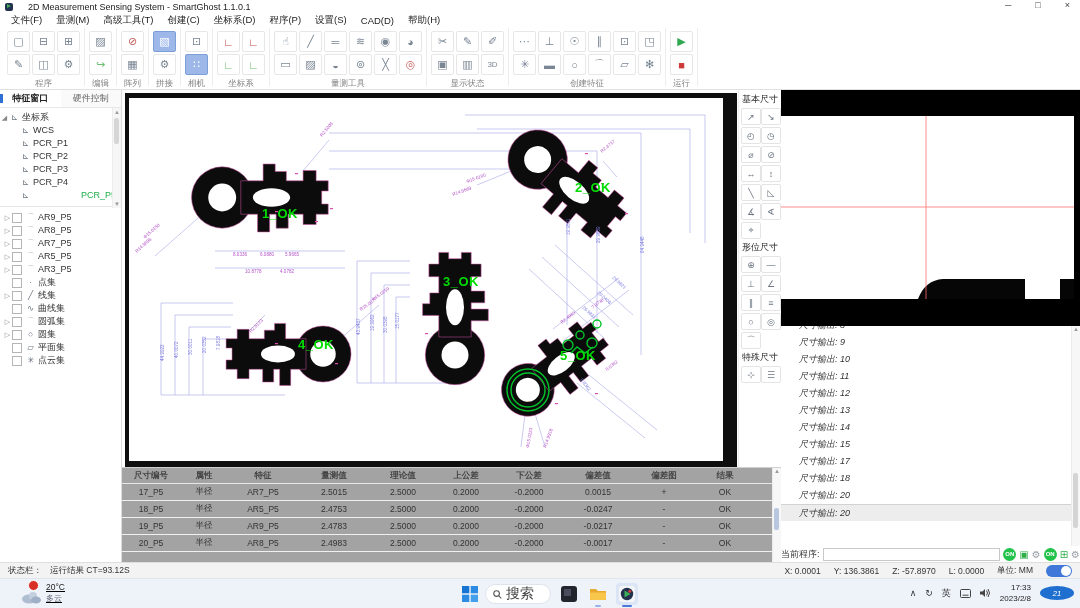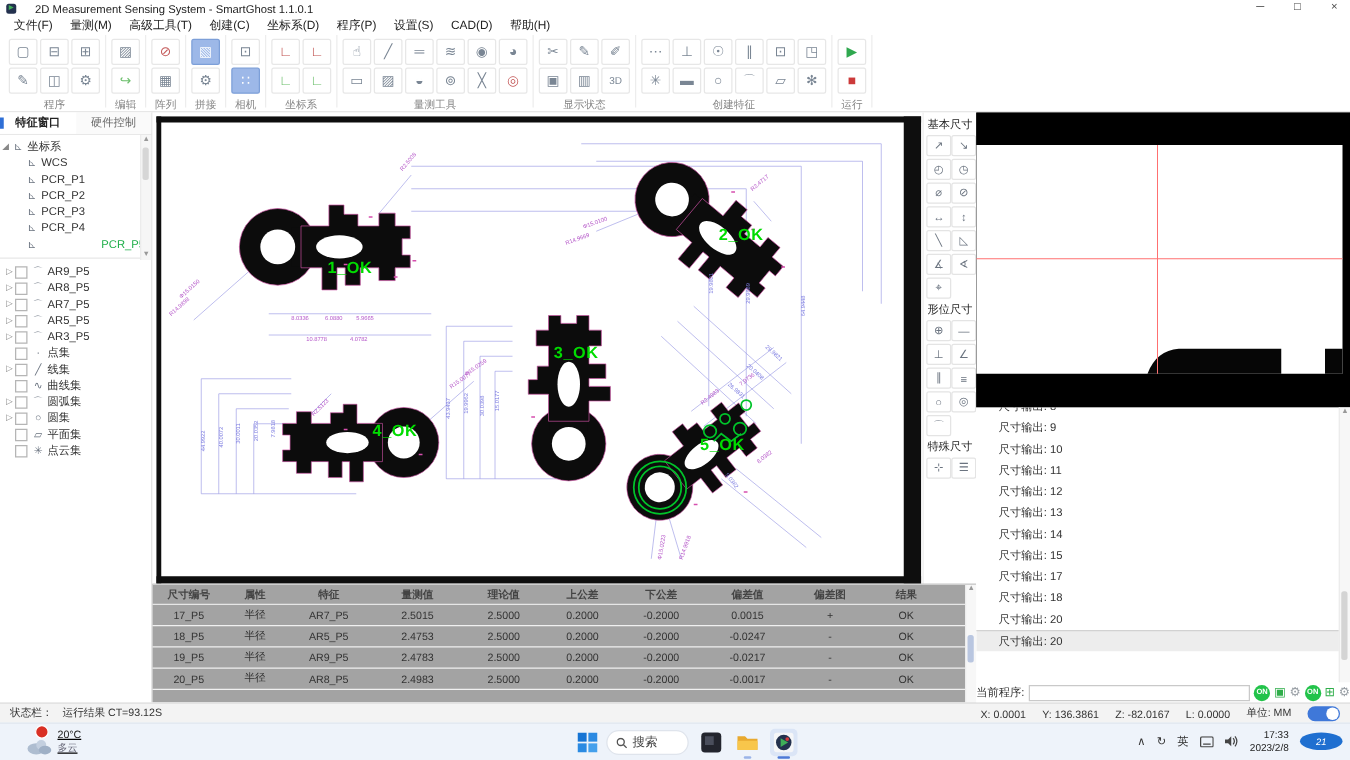--- a/index.html
+++ b/index.html
@@ -69,21 +69,21 @@
   .dim-bar{position:absolute;left:738px;top:90px;width:43px;height:377px;background:#fff;box-sizing:border-box;
     border-left:1px solid #eee;padding:1px 0 0 2px;}
   .db-title{font-size:9px;color:#222;margin:2px 0 2px 1px;white-space:nowrap;}
   .db-grid{display:grid;grid-template-columns:18px 18px;gap:2px;}
   .db-cell{width:18px;height:15px;border:1px solid #e4e4e4;border-radius:2px;display:flex;align-items:center;
     justify-content:center;font-size:9px;color:#6b7480;background:#fff;}
   
   .right-panel{position:absolute;left:781px;top:90px;width:299px;bottom:46px;background:#fff;}
   .camera{position:absolute;left:0;top:0;width:299px;height:236px;background:#000;}
   .output-list{position:absolute;left:0;top:236px;width:299px;height:220px;overflow:hidden;background:#fff;font-size:9px;color:#333;}
-  .ol-row{height:17px;line-height:17px;padding-left:18px;}
+  .ol-row{height:17px;line-height:17px;padding-left:18px;font-style:italic;}
   .ol-row.sel{background:#ededed;border-top:1px solid #d2d2d2;box-sizing:border-box;}
   .ol-scroll{position:absolute;right:0;top:236px;width:8px;height:220px;background:#f7f7f7;border-left:1px solid #ececec;
     font-size:6px;color:#999;text-align:center;}
   .ol-scroll .thumb{position:absolute;left:1px;bottom:18px;width:5px;height:55px;background:#d4d4d4;border-radius:2px;}
   .program-bar{position:absolute;left:0;bottom:0;width:299px;height:16px;display:flex;align-items:center;
     font-size:9px;color:#333;gap:3px;background:#fff;}
   .program-bar input{flex:1;height:11px;border:1px solid #c9c9c9;font-size:8px;padding:0 2px;min-width:60px;}
   .on-badge{width:13px;height:13px;border-radius:50%;background:#22c34a;color:#fff;font-size:6px;font-weight:bold;
     display:flex;align-items:center;justify-content:center;flex:0 0 auto;}
   .pb-icon{font-size:10px;color:#2fae4a;flex:0 0 auto;}
@@ -97,21 +97,21 @@
   .sb-toggle:after{content:"";position:absolute;right:1px;top:1px;width:10px;height:10px;border-radius:50%;background:#fff;}
   
   .taskbar{position:absolute;left:0;right:0;top:578px;height:30px;background:#eef3fa;border-top:1px solid #e0e6ee;}
   .weather{position:absolute;left:20px;top:3px;display:flex;align-items:flex-end;gap:4px;text-decoration:underline;}
   .weather .badge{position:absolute;left:8px;top:-2px;width:9px;height:9px;border-radius:50%;background:#d93025;border:1px solid #fff;}
   .weather-text{display:flex;flex-direction:column;line-height:11px;}
   .weather-temp{font-size:8.5px;color:#222;}
   .weather-desc{font-size:8px;color:#667;}
   .tb-center{position:absolute;left:462px;top:4px;display:flex;align-items:center;gap:7px;}
   .search-pill{width:66px;height:20px;border-radius:10px;background:#fff;border:1px solid #dfe4ec;display:flex;
-    align-items:center;gap:4px;padding-left:7px;font-size:10px;color:#444;box-sizing:border-box;}
+    align-items:center;gap:4px;padding-left:7px;font-size:14px;color:#444;box-sizing:border-box;}
   .task-icon{width:22px;height:22px;display:flex;align-items:center;justify-content:center;position:relative;}
   .ti-dark{width:16px;height:16px;background:#23252e;border-radius:3px;position:relative;}
   .ti-dark:after{content:"";position:absolute;left:3px;top:3px;width:7px;height:7px;background:#4a4e5c;}
   .ti-active{background:#dbe5f6;border-radius:4px;}
   .underline{position:absolute;bottom:-2px;left:6px;width:10px;height:2px;border-radius:1px;background:#4d79d6;}
   .underline.small{left:8px;width:6px;background:#9ab4e8;}
   .tb-tray{position:absolute;right:6px;top:3px;display:flex;align-items:center;gap:9px;}
   .tray-glyph{font-size:9px;color:#333;}
   .tb-clock{display:flex;flex-direction:column;align-items:flex-end;line-height:11px;font-size:8px;color:#222;}
   .notif-badge{width:34px;height:14px;border-radius:50%;background:#1f6fd0;color:#fff;font-size:7.5px;
@@ -632,21 +632,21 @@
   </div>
 
   <div class="statusbar">
     <div class="sb-left">
       <span>状态栏：</span>
       <span>运行结果 CT=93.12S</span>
     </div>
     <div class="sb-right">
       <span>X: 0.0001</span>
       <span>Y: 136.3861</span>
-      <span>Z: -82.0167</span>
+      <span>Z: -57.8970</span>
       <span>L: 0.0000</span>
       <span>单位: MM</span>
       <span class="sb-toggle"></span>
     </div>
   </div>
 
   <div class="taskbar">
     <div class="weather">
       <svg width="22" height="15" viewBox="0 0 22 15">
         <ellipse cx="9" cy="10" rx="7" ry="4.5" fill="#aebdd0"></ellipse>

